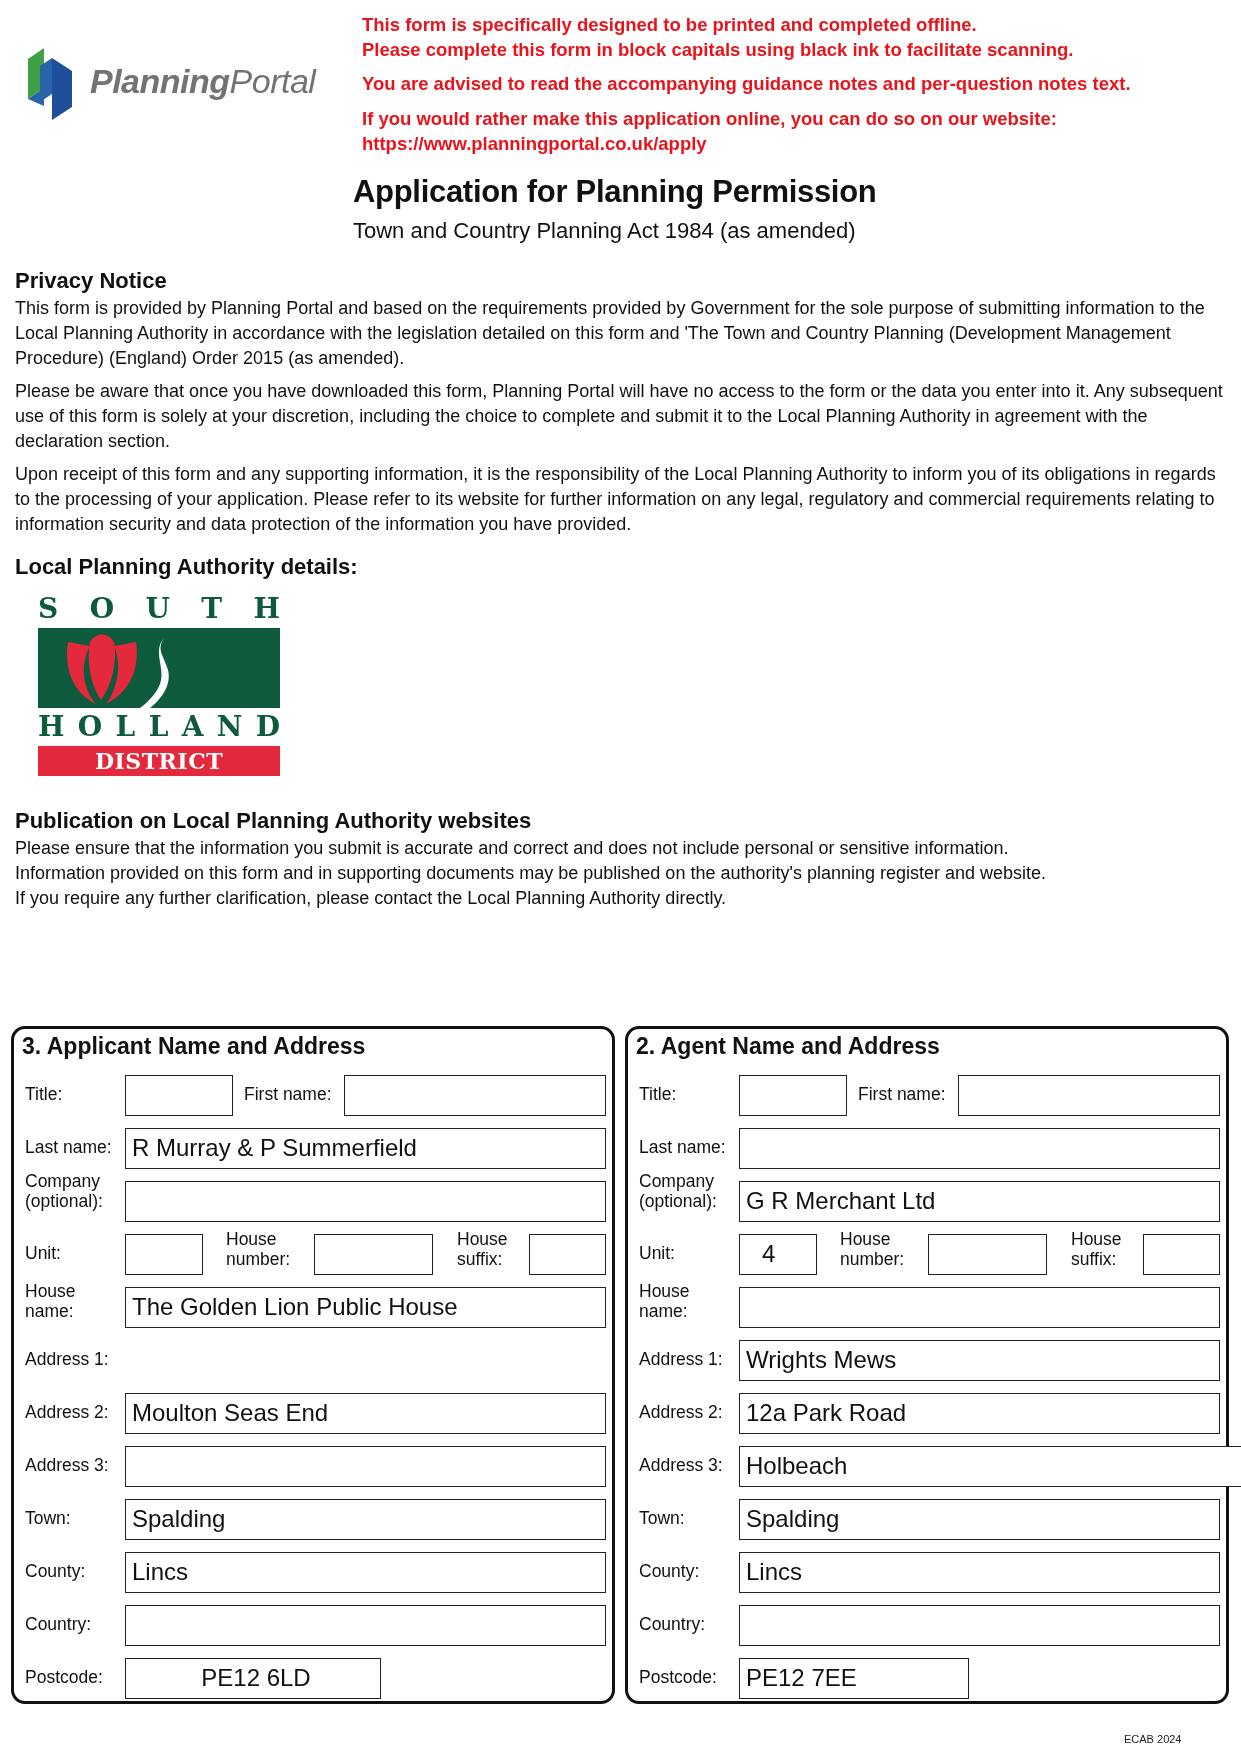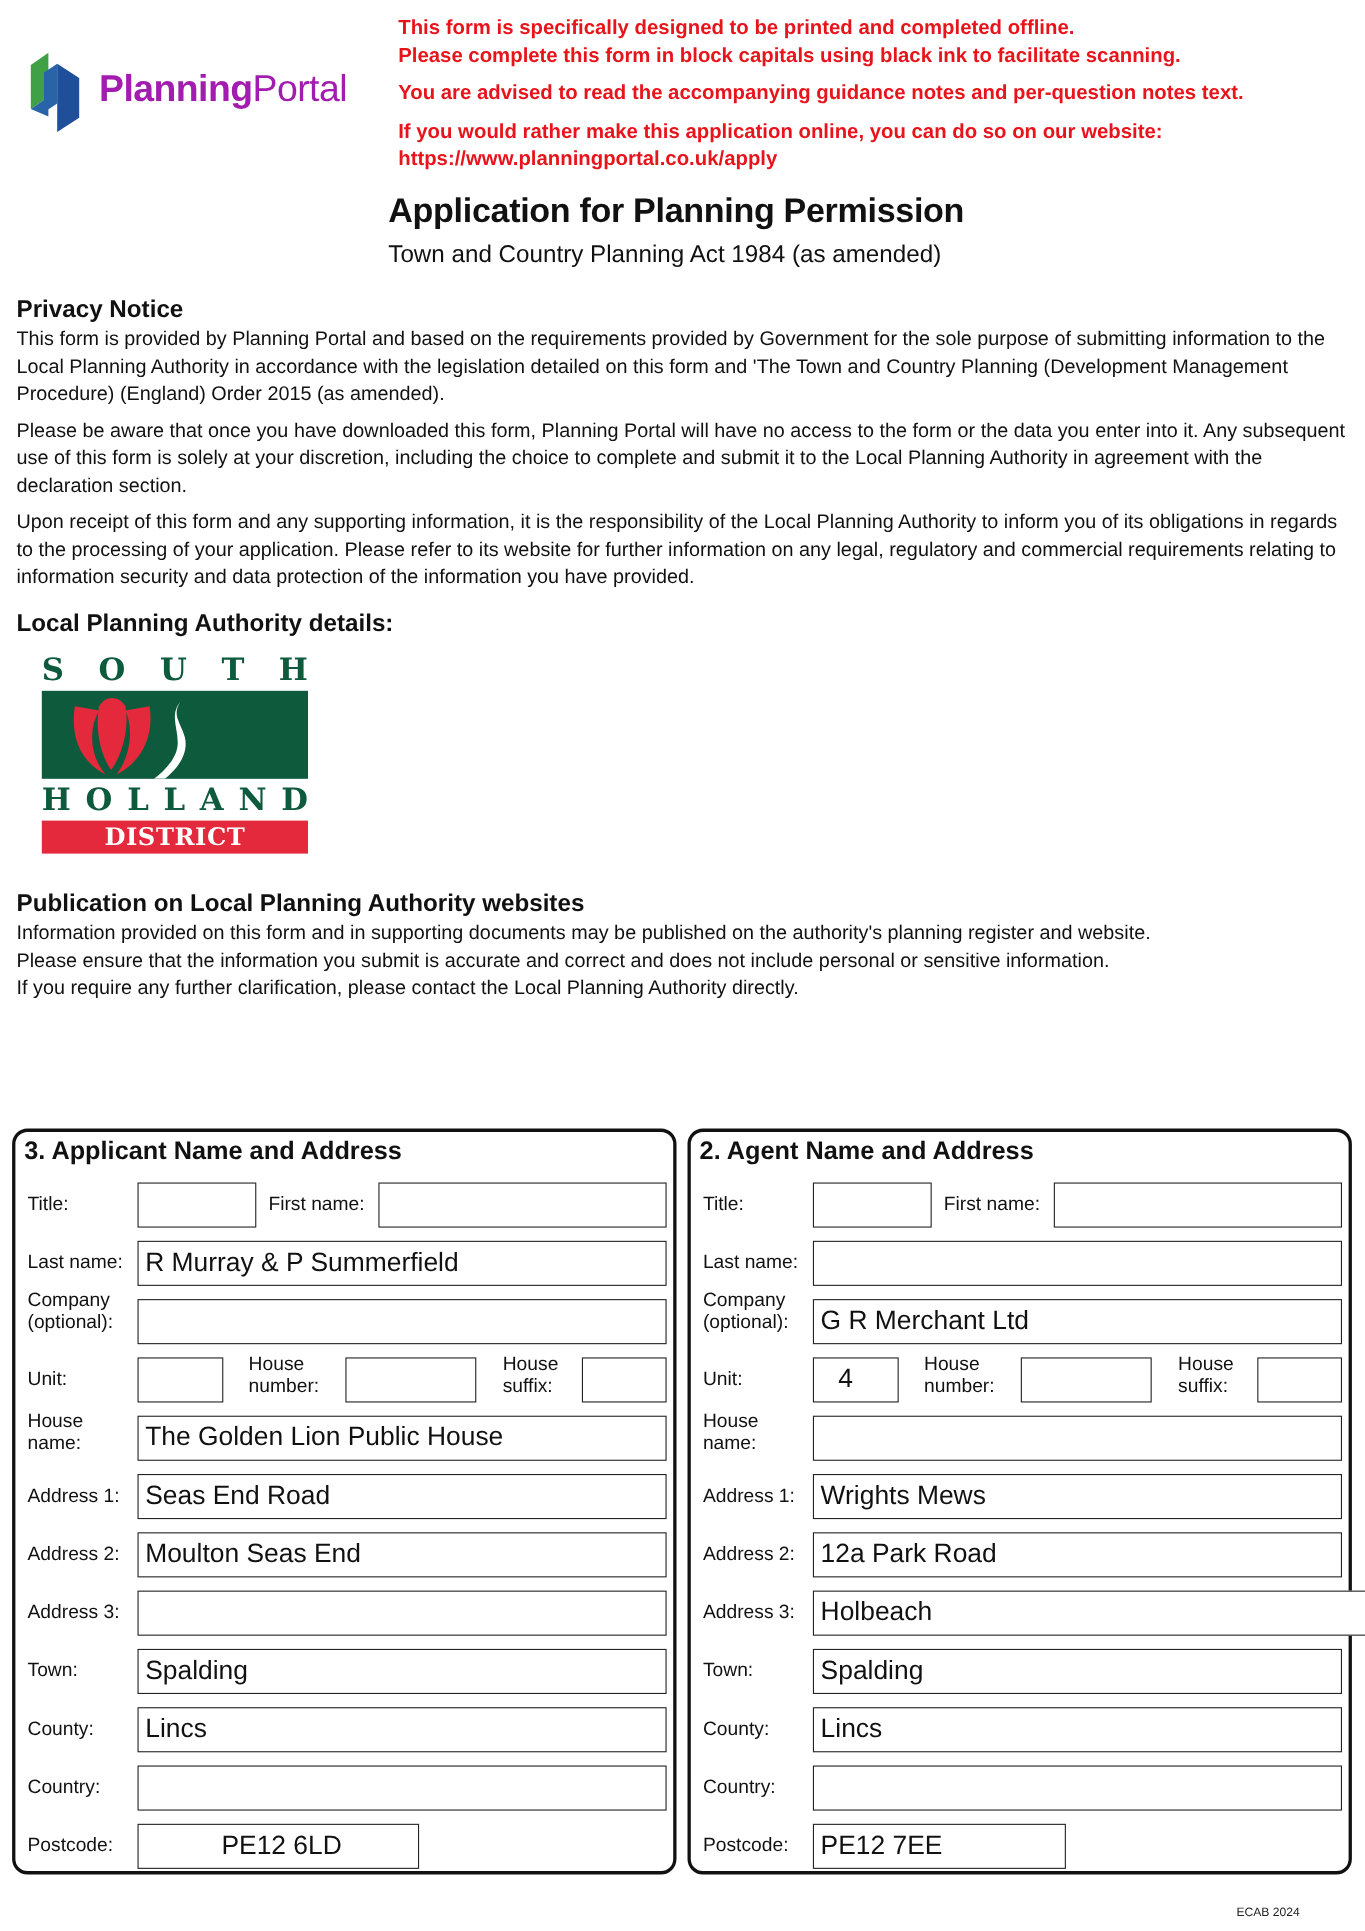--- a/index.html
+++ b/index.html
@@ -2,21 +2,21 @@
 <html><head>
 <meta charset="utf-8">
 <style>
   html, body { margin: 0; padding: 0; background: #ffffff; }
   body { width: 1241px; height: 1755px; position: relative; overflow: hidden;
          font-family: "Liberation Sans", sans-serif; color: #111; }
   .abs { position: absolute; }
   
   .logo { left: 12px; top: 44px; width: 300px; height: 76px; }
   .logo svg { position: absolute; left: 0; top: 0; }
-  .logo-text { position: absolute; left: 78px; top: 18px; font-size: 34px; letter-spacing: -0.5px; color: #a21caf; }
+  .logo-text { position: absolute; left: 78px; top: 18px; font-size: 34px; letter-spacing: -0.5px; color: #737373; font-style: italic; }
   .logo-text b { font-weight: bold; }
   .logo-text span.light { font-weight: normal; }
   .notice { left: 362px; color: #e8141b; font-weight: bold; font-size: 18.5px; line-height: 25px; white-space: nowrap; }
   .title { left: 353px; top: 174px; font-size: 31px; font-weight: bold; white-space: nowrap; letter-spacing: -0.3px; }
   .subtitle { left: 353px; top: 218px; font-size: 22px; white-space: nowrap; }
   .h2 { left: 15px; font-size: 22px; font-weight: bold; white-space: nowrap; }
   .para { left: 15px; width: 1215px; font-size: 18px; line-height: 25px; }
   .para p { margin: 0 0 8px 0; }
   
   .council { left: 38px; top: 592px; width: 242px; height: 184px; }
@@ -88,22 +88,22 @@
     <span>L</span>
     <span>A</span>
     <span>N</span>
     <span>D</span>
   </div>
   <div class="red">DISTRICT COUNCIL</div>
 </div>
 
 <div class="abs h2" style="top:808px;">Publication on Local Planning Authority websites</div>
 <div class="abs para" style="top:836px;">
+  <div>Please ensure that the information you submit is accurate and correct and does not include personal or sensitive information.</div>
   <div>Information provided on this form and in supporting documents may be published on the authority's planning register and website.</div>
-  <div>Please ensure that the information you submit is accurate and correct and does not include personal or sensitive information.</div>
   <div>If you require any further clarification, please contact the Local Planning Authority directly.</div>
 </div>
 
 <div class="abs panel" style="left:11px;">
   <div class="panel-title">3.  Applicant Name and Address</div>
 
   <div class="lbl" style="left:11px;top:55px;">Title:</div>
   <div class="box" style="left:111px;top:46px;width:108px;"></div>
   <div class="lbl" style="left:230px;top:55px;">First name:</div>
   <div class="box" style="left:330px;top:46px;width:262px;"></div>
@@ -130,21 +130,20 @@
     </div>
   <div class="box" style="left:515px;top:205px;width:77px;"></div>
 
   <div class="lbl" style="left:11px;top:252px;">
       <div>House</div>
       <div>name:</div>
     </div>
   <div class="box" style="left:111px;top:258px;width:481px;">The Golden Lion Public House</div>
 
   <div class="lbl" style="left:11px;top:320px;">Address 1:</div>
-  <div class="box" style="left:111px;top:311px;width:481px;">Seas End Road</div>
 
   <div class="lbl" style="left:11px;top:373px;">Address 2:</div>
   <div class="box" style="left:111px;top:364px;width:481px;">Moulton Seas End</div>
 
   <div class="lbl" style="left:11px;top:426px;">Address 3:</div>
   <div class="box" style="left:111px;top:417px;width:481px;"></div>
 
   <div class="lbl" style="left:11px;top:479px;">Town:</div>
   <div class="box" style="left:111px;top:470px;width:481px;">Spalding</div>
 

